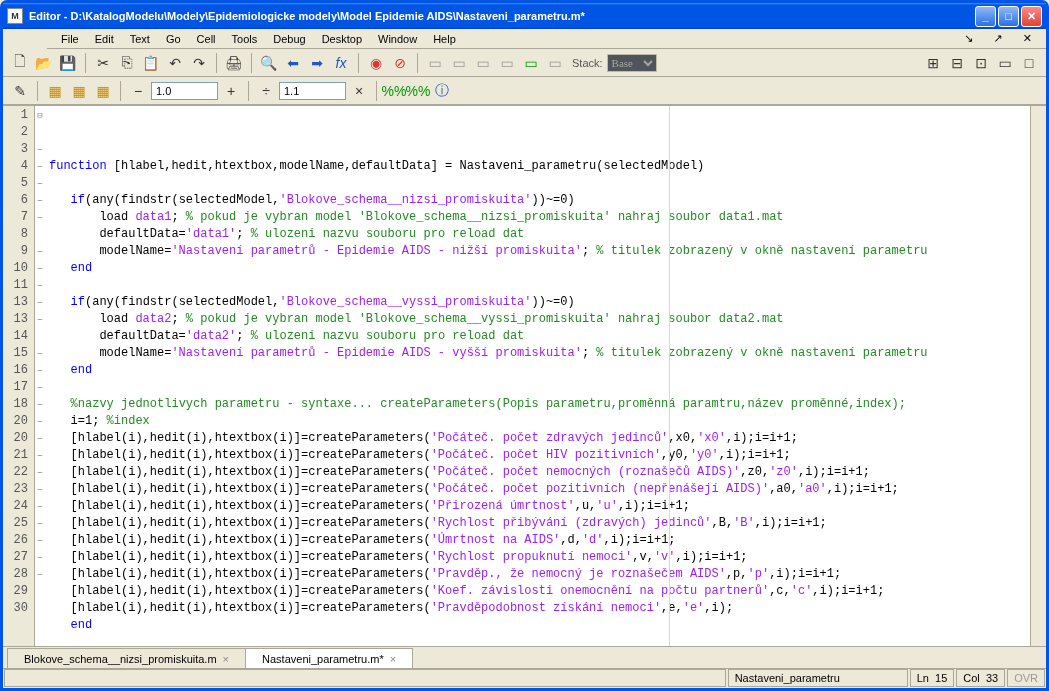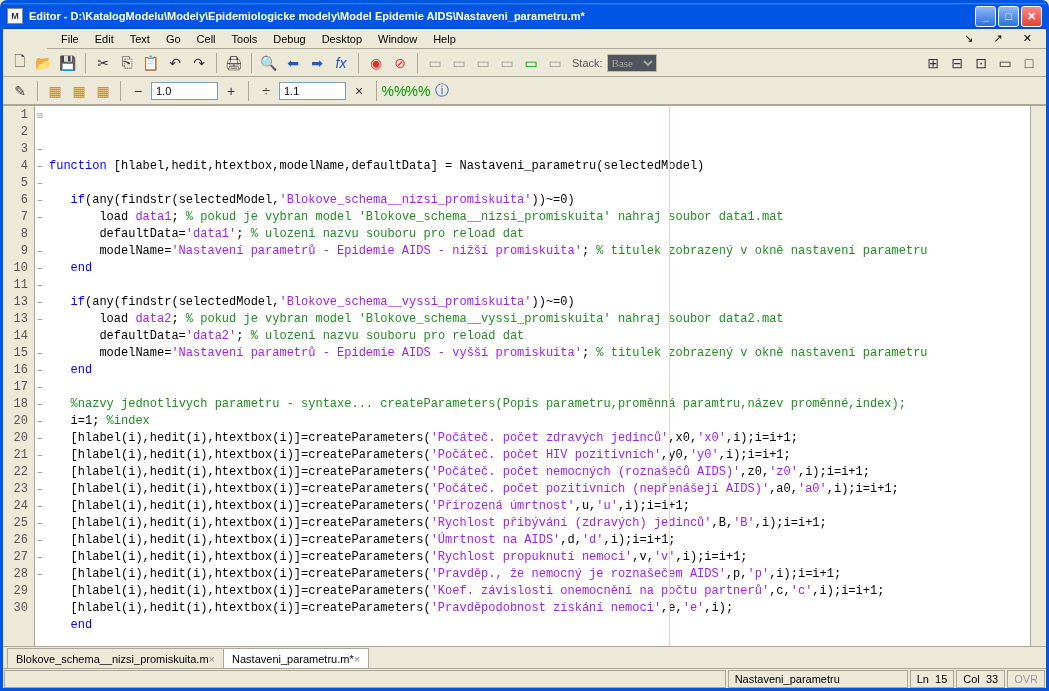--- a/index.html
+++ b/index.html
@@ -26,24 +26,24 @@
 .gutter div { height:17px; padding-right:6px; line-height:17px; }
 .fold { width:10px; background:white; font-family:monospace; font-size:9px; color:#888; padding-top:1px; }
 .fold div { height:17px; text-align:center; line-height:17px; }
 .code { flex:1; font-family:'Courier New',monospace; font-size:12px; white-space:pre; padding:1px 0 0 4px; line-height:17px; overflow:auto; position:relative; }
 .code-line { height:17px; }
 .kw { color:#0000ff; }
 .str { color:#a020f0; }
 .cmt { color:#228b22; }
 .scrollbar-v { width:16px; background:#ece9d8; border-left:1px solid #aca899; }
 .tabstrip { height:22px; background:#ece9d8; border-top:1px solid #aca899; display:flex; align-items:flex-end; padding:0 4px; }
-.tab { height:20px; padding:0 8px; border:1px solid #aca899; background:#ece9d8; font-size:11px; display:flex; align-items:center; gap:0; border-bottom:none; margin-right:-1px; cursor:pointer; }
+.tab { height:20px; padding:0 16px; border:1px solid #aca899; background:#ece9d8; font-size:11px; display:flex; align-items:center; gap:6px; border-bottom:none; margin-right:-1px; cursor:pointer; }
 .tab.active { background:white; }
 .tab-x { color:#888; cursor:pointer; }
-.statusbar { height:20px; background:#ece9d8; border-top:1px solid #aca899; display:flex; align-items:center; font-size:11px; }
+.statusbar { height:20px; background:#ece9d8; border-top:1px solid #aca899; display:flex; font-size:11px; }
 .status-cell { border:1px solid #aca899; height:18px; display:flex; align-items:center; padding:0 6px; margin:0 1px; }
 .margin-line { position:absolute; top:0; bottom:0; left:624px; width:1px; background:#eccfcf; }
 </style>
 </head>
 <body>
 
 <div class="window">
   <div class="titlebar">
     <div class="ticon">M</div>
     <div class="title">Editor - D:\KatalogModelu\Modely\Epidemiologicke modely\Model Epidemie AIDS\Nastaveni_parametru.m*</div>

